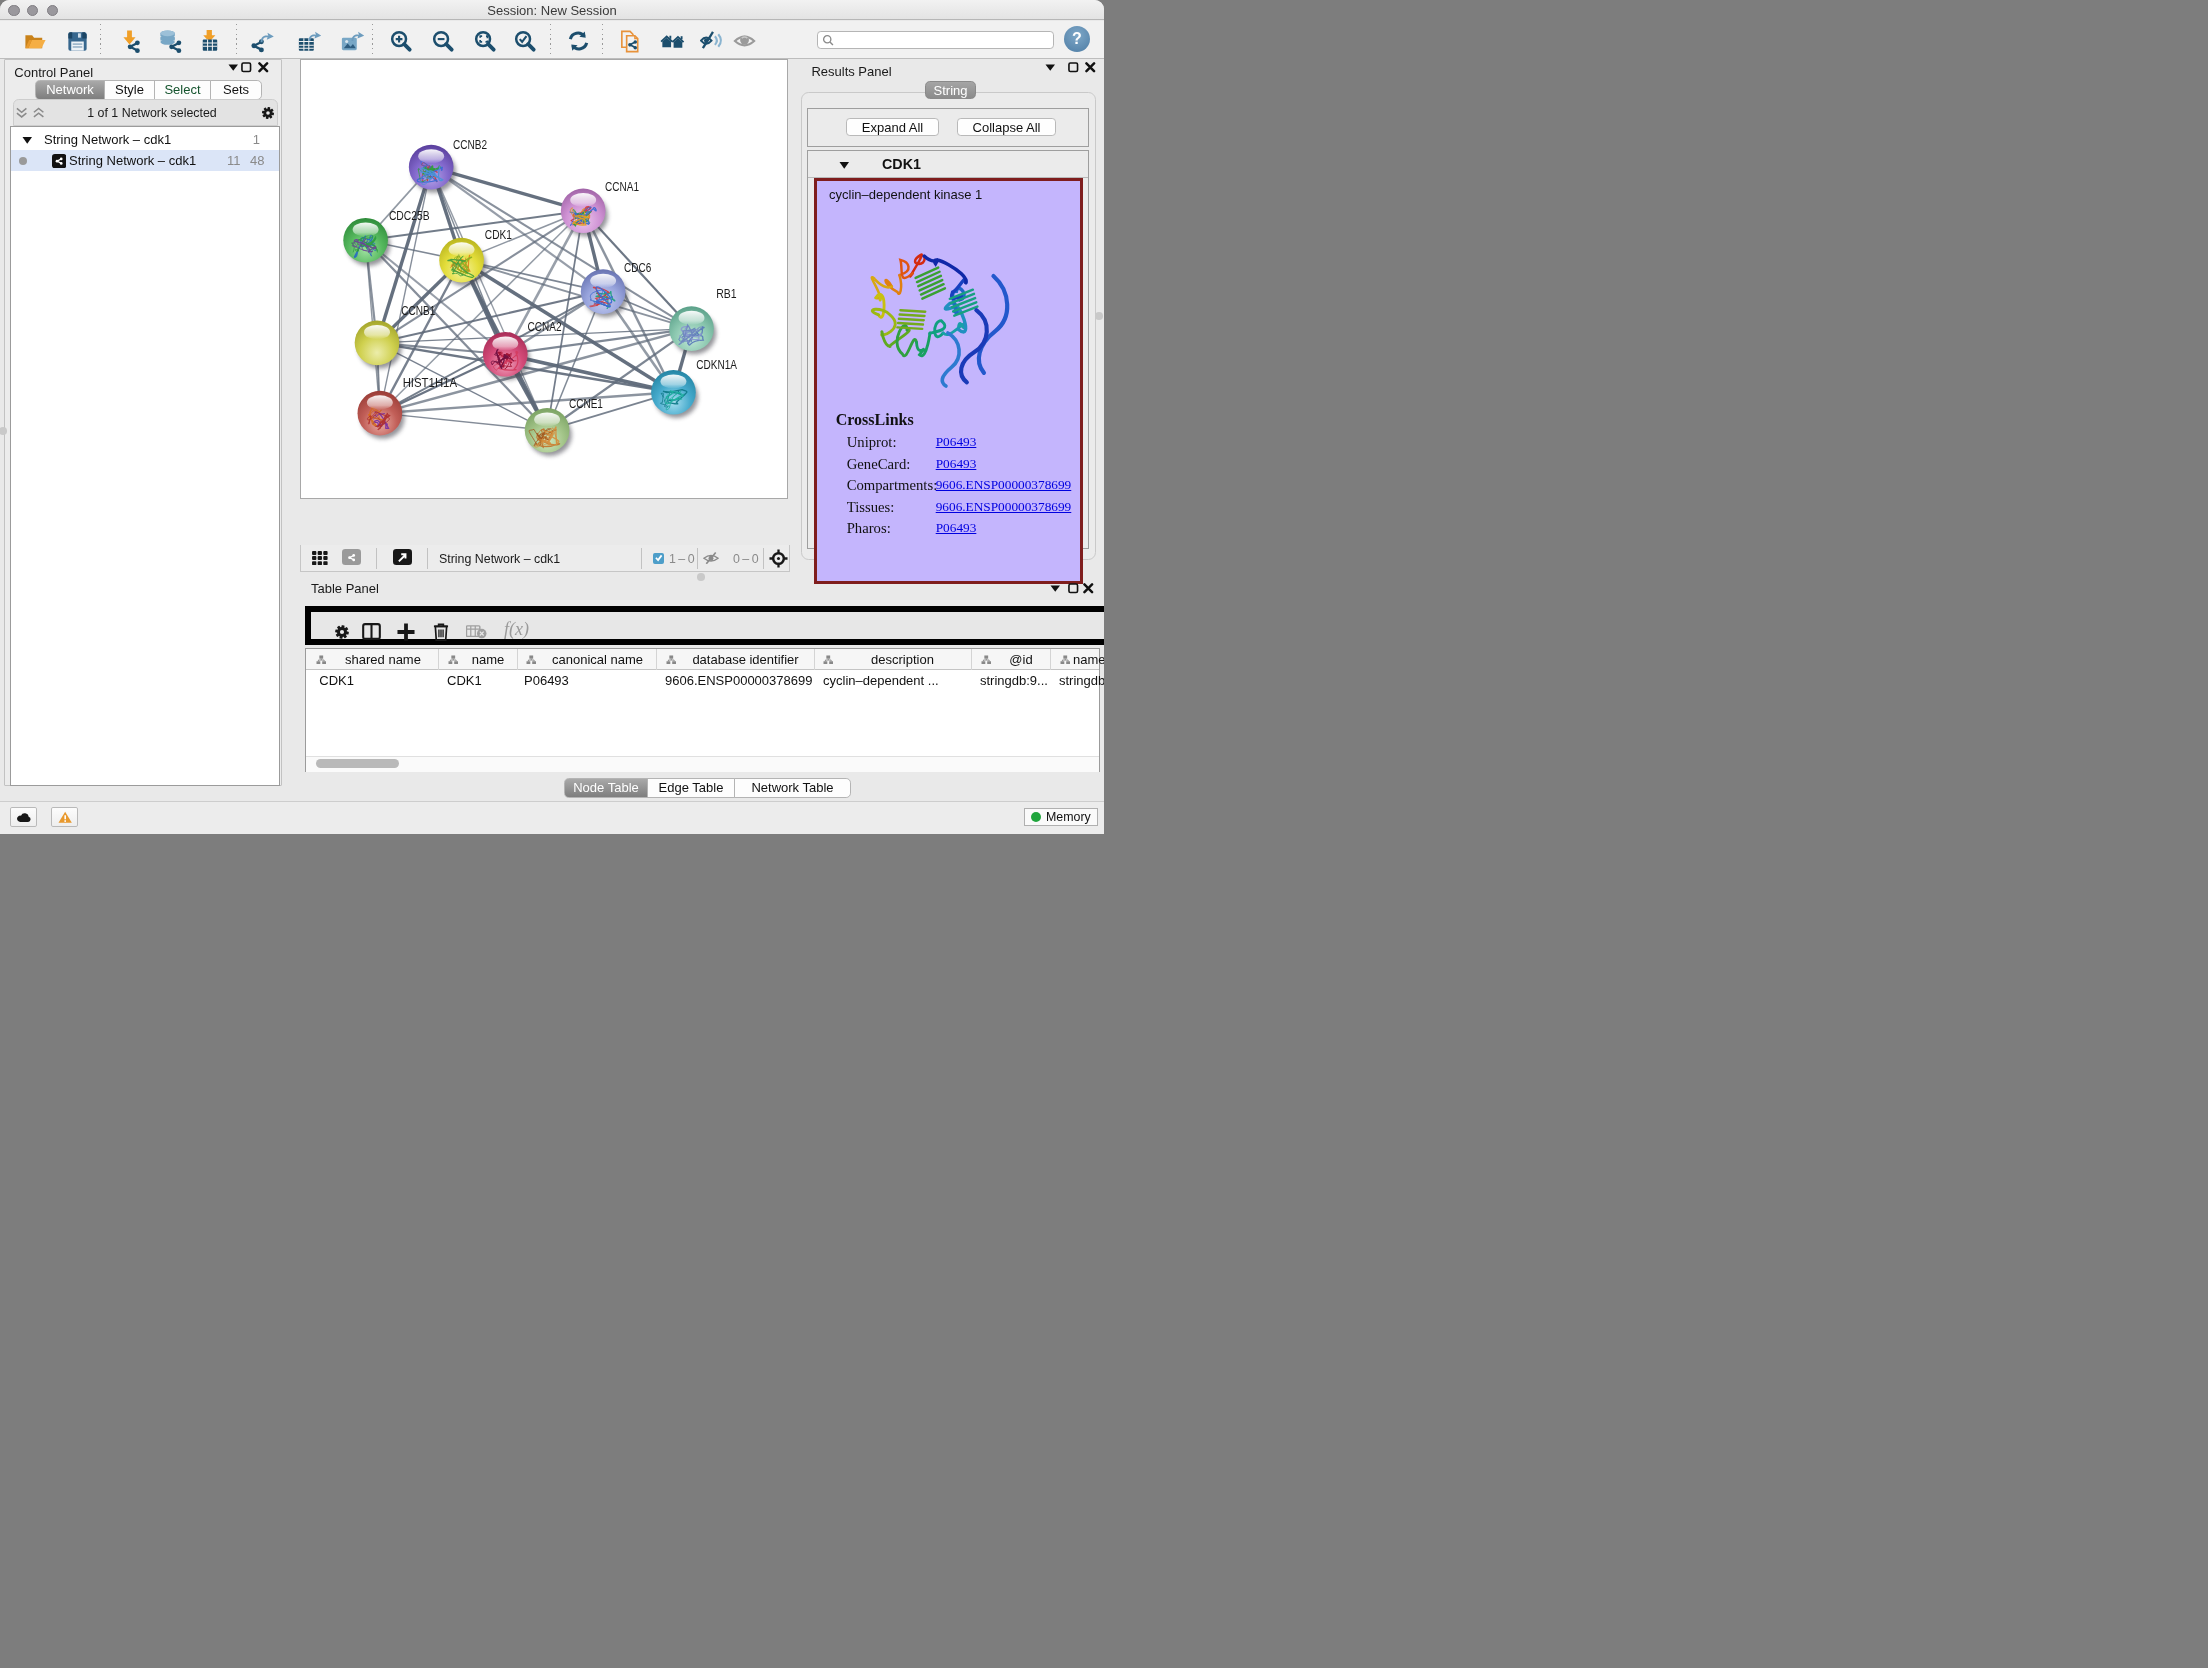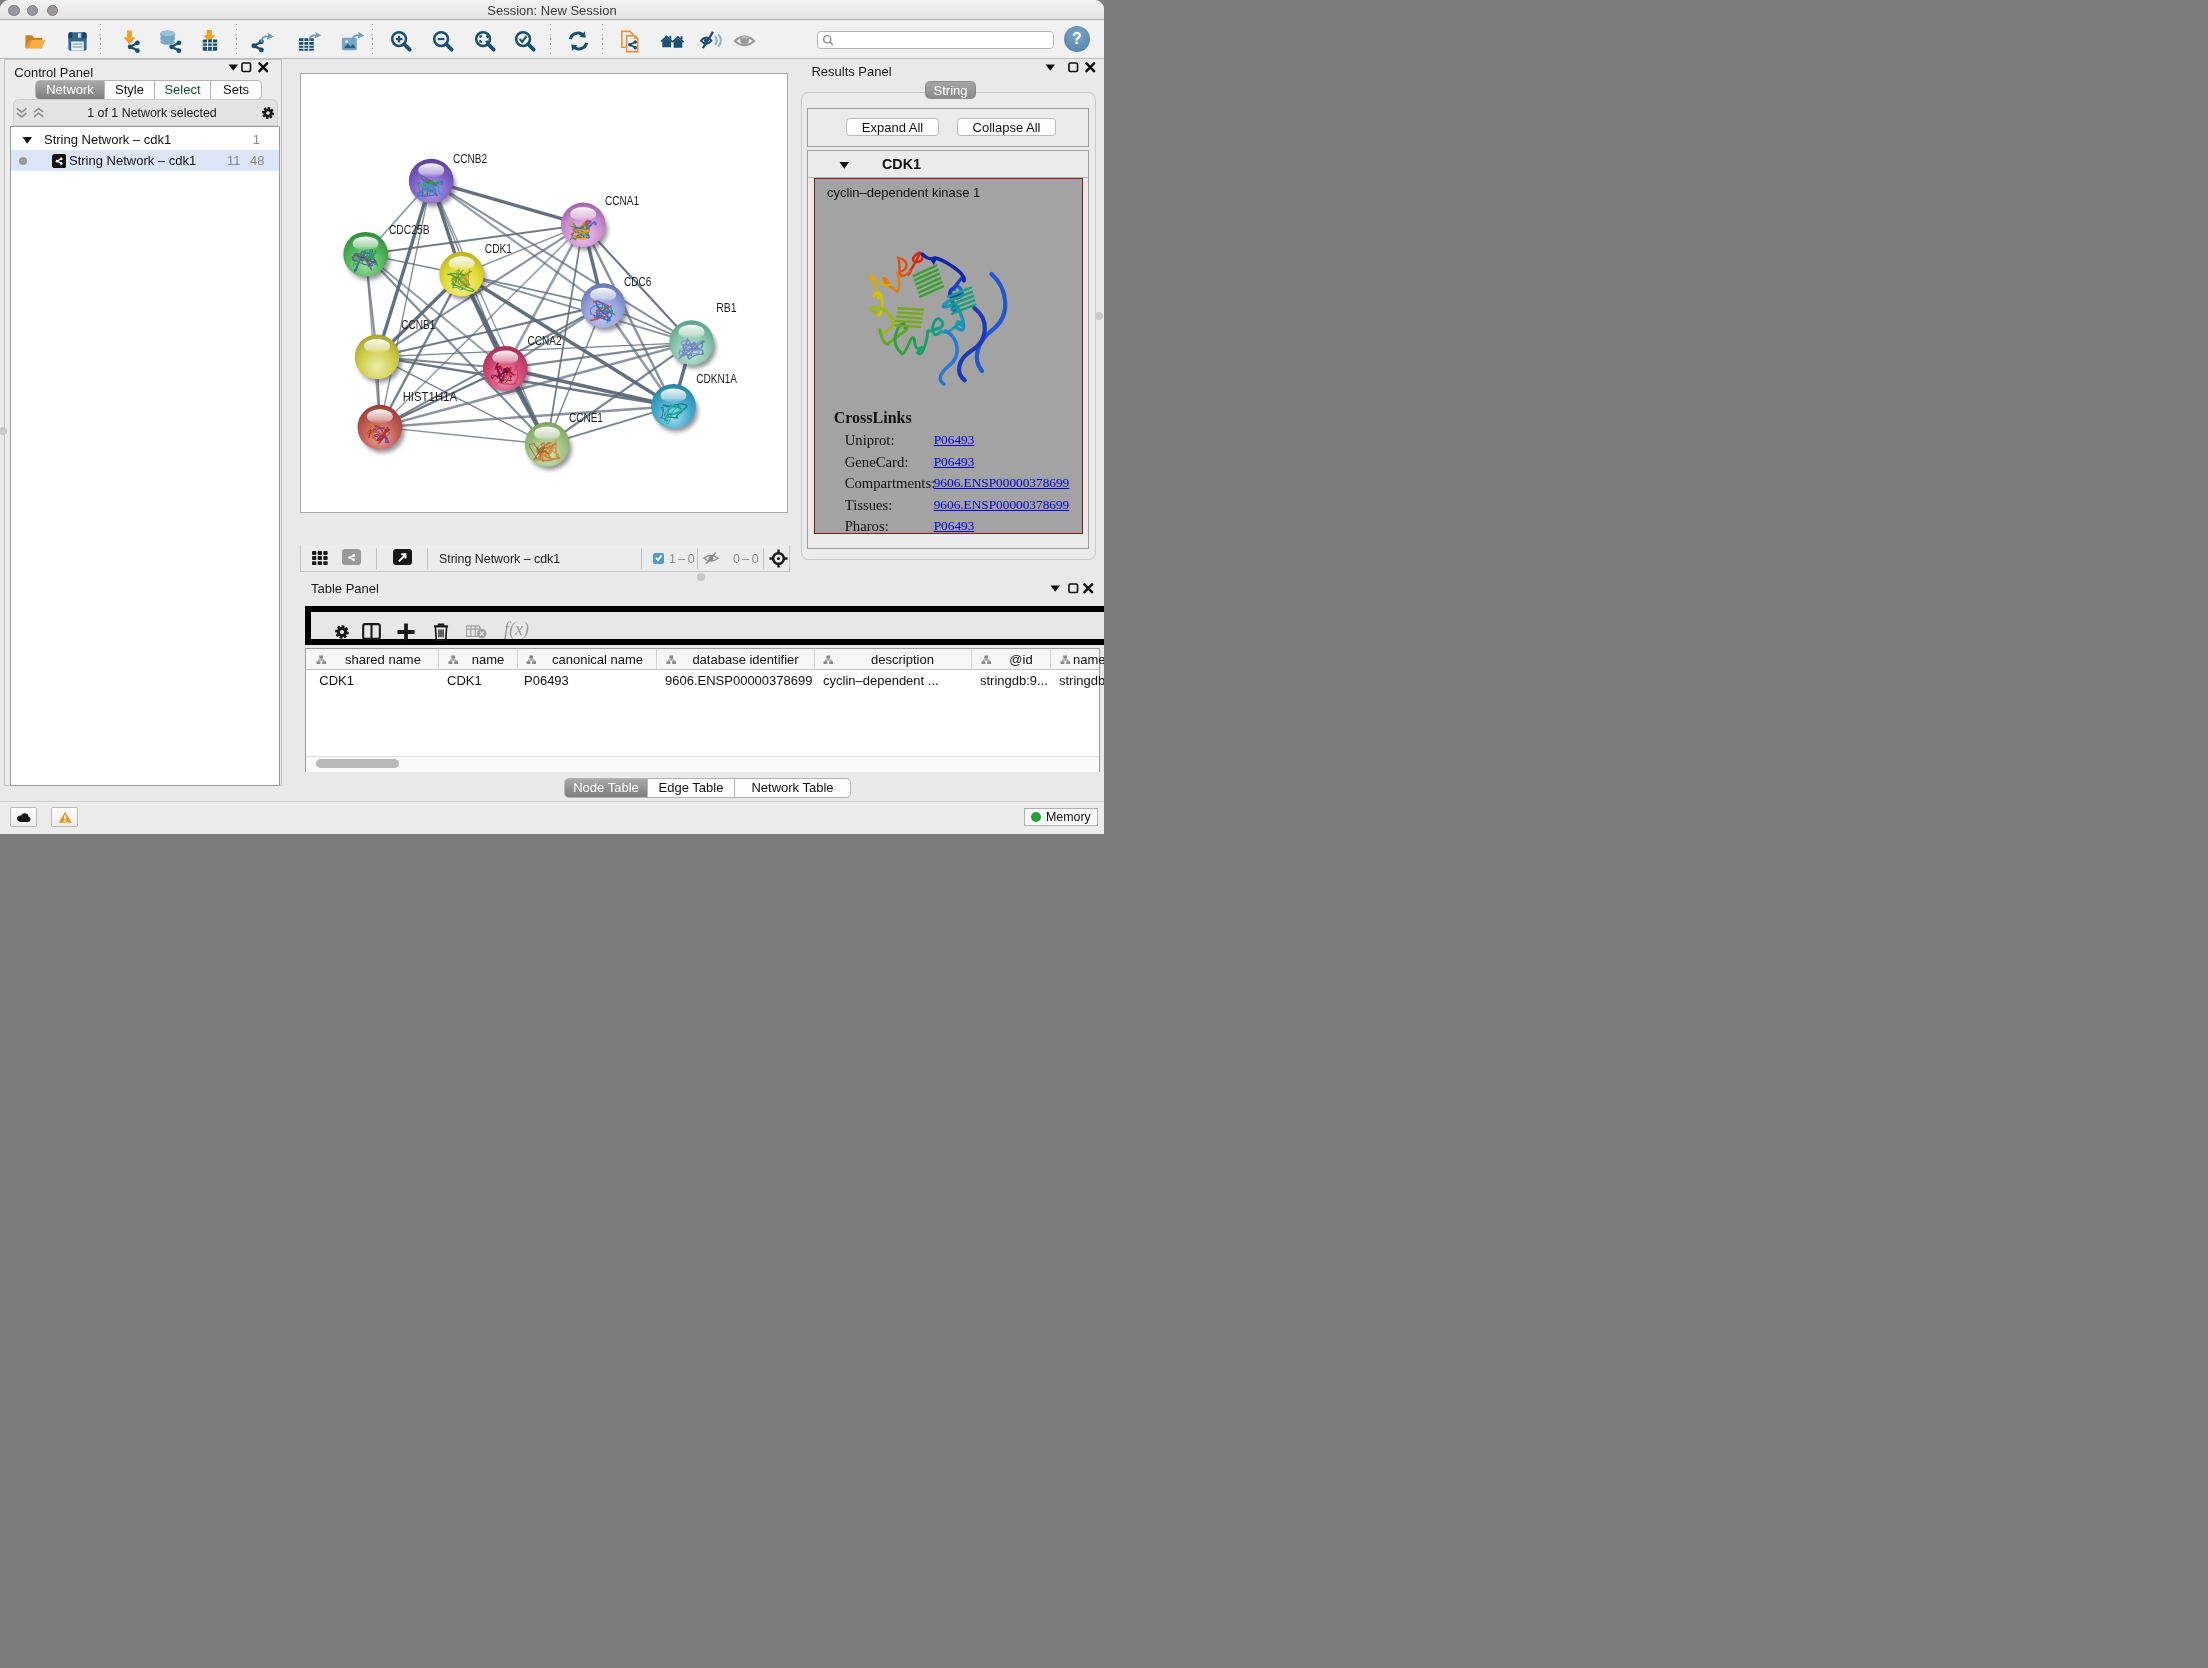--- a/index.html
+++ b/index.html
@@ -207,21 +207,21 @@
             <circle cx="-0.62" cy="0" r="0.4"></circle>
             <circle cx="0.6" cy="-0.66" r="0.4"></circle>
             <circle cx="0.6" cy="0.66" r="0.4"></circle>
           </g>
         </svg>
         <div class="abs" style="left:58px;top:2.9px;font-size:13px;color:#111">String Network – cdk1</div>
         <div class="abs" style="left:216px;top:2.9px;font-size:13px;color:#8a8a8a">11</div>
         <div class="abs" style="left:239px;top:2.9px;font-size:13px;color:#8a8a8a">48</div>
       </div>
 </div>
-<div class="abs" style="left:300px;top:73px;width:488px;height:440px;background:#fff;border:1px solid #a8a8a8">
+<div class="abs" style="left:300px;top:59px;width:488px;height:440px;background:#fff;border:1px solid #a8a8a8">
 <svg width="486" height="484" viewBox="0 0 511.5 509" style="position:absolute;left:0;top:0">
         <defs>
           <linearGradient id="gloss" x1="0" y1="0" x2="0" y2="1">
             <stop offset="0" stop-color="#fff" stop-opacity="0.95"></stop>
             <stop offset="0.7" stop-color="#fff" stop-opacity="0.5"></stop>
             <stop offset="1" stop-color="#fff" stop-opacity="0"></stop>
           </linearGradient>
           <filter id="blur1" x="-60%" y="-60%" width="220%" height="220%">
             <feGaussianBlur stdDeviation="2"></feGaussianBlur>
           </filter>
@@ -559,21 +559,21 @@
 <div class="abs" style="left:807px;top:108px;width:282px;height:39px;border:1px solid #9e9e9e"></div>
 <div class="abs" style="left:846px;top:118px;width:93px;height:18px;background:#fefefe;border:1px solid #b9b9b9;border-radius:3.8px;font-size:13px;display:flex;align-items:center;justify-content:center;color:#111">Expand All</div>
 <div class="abs" style="left:957px;top:118px;width:99px;height:18px;background:#fefefe;border:1px solid #b9b9b9;border-radius:3.8px;font-size:13px;display:flex;align-items:center;justify-content:center;color:#111">Collapse All</div>
 <div class="abs" style="left:807px;top:150px;width:282px;height:399px;border:1px solid #9e9e9e;background:#ebebeb">
 <div class="abs" style="left:0;top:0;width:100%;height:27px;border-bottom:1px solid #b9b9b9">
         <svg class="abs" style="left:31px;top:9.5px" width="10.5" height="8.6" viewBox="0 0 11 9">
           <path d="M0.5 1 h10 l-5 7 Z" fill="#111"></path>
         </svg>
         <div class="abs" style="left:74px;top:5.2px;font-size:14.3px;font-weight:bold;color:#111">CDK1</div>
       </div>
-<div class="abs" style="left:5.7px;top:27px;width:269px;height:356px;background:#a3a3a3;border:1px solid #7f1d1d;overflow:hidden">
+<div class="abs" style="left:5.7px;top:27px;width:269px;height:406px;background:#c4b5fd;border:3px solid #7f1d1d;overflow:hidden">
 <div class="abs" style="left:12.4px;top:5.7px;font-size:13px;color:#111">cyclin–dependent kinase 1</div>
 <svg width="186" height="171" viewBox="0 0 196 180" style="position:absolute;left:17px;top:38px">
           <path d="M95 39 C99 52 75 48 91 38 C99 32 72 72 83 57" fill="none" stroke="#d42a10" stroke-width="2.6" stroke-linecap="round"></path>
           <path d="M83 57 C67 71 73 53 70 43 C79 45 84 55 69 59" fill="none" stroke="#e05510" stroke-width="2.6" stroke-linecap="round"></path>
           <path d="M69 59 C73 73 69 83 67 77 C48 66 54 58 61 71" fill="none" stroke="#e08010" stroke-width="2.6" stroke-linecap="round"></path>
           <path d="M61 71 C52 76 39 59 43 63 C31 53 58 88 44 83" fill="none" stroke="#d8a810" stroke-width="2.6" stroke-linecap="round"></path>
           <path d="M44 83 C53 70 46 96 50 80 C55 83 53 112 47 101" fill="none" stroke="#c8c010" stroke-width="3.0" stroke-linecap="round"></path>
           <path d="M47 101 C29 94 52 92 59 101 C77 116 45 126 51 121" fill="none" stroke="#9cb814" stroke-width="3.0" stroke-linecap="round"></path>
           <path d="M51 121 C49 111 52 136 60 134 C51 137 89 114 77 117" fill="none" stroke="#60aa20" stroke-width="3.0" stroke-linecap="round"></path>
           <path d="M77 117 C77 101 57 129 72 142 C77 153 84 116 87 130" fill="none" stroke="#30a040" stroke-width="3.0" stroke-linecap="round"></path>

